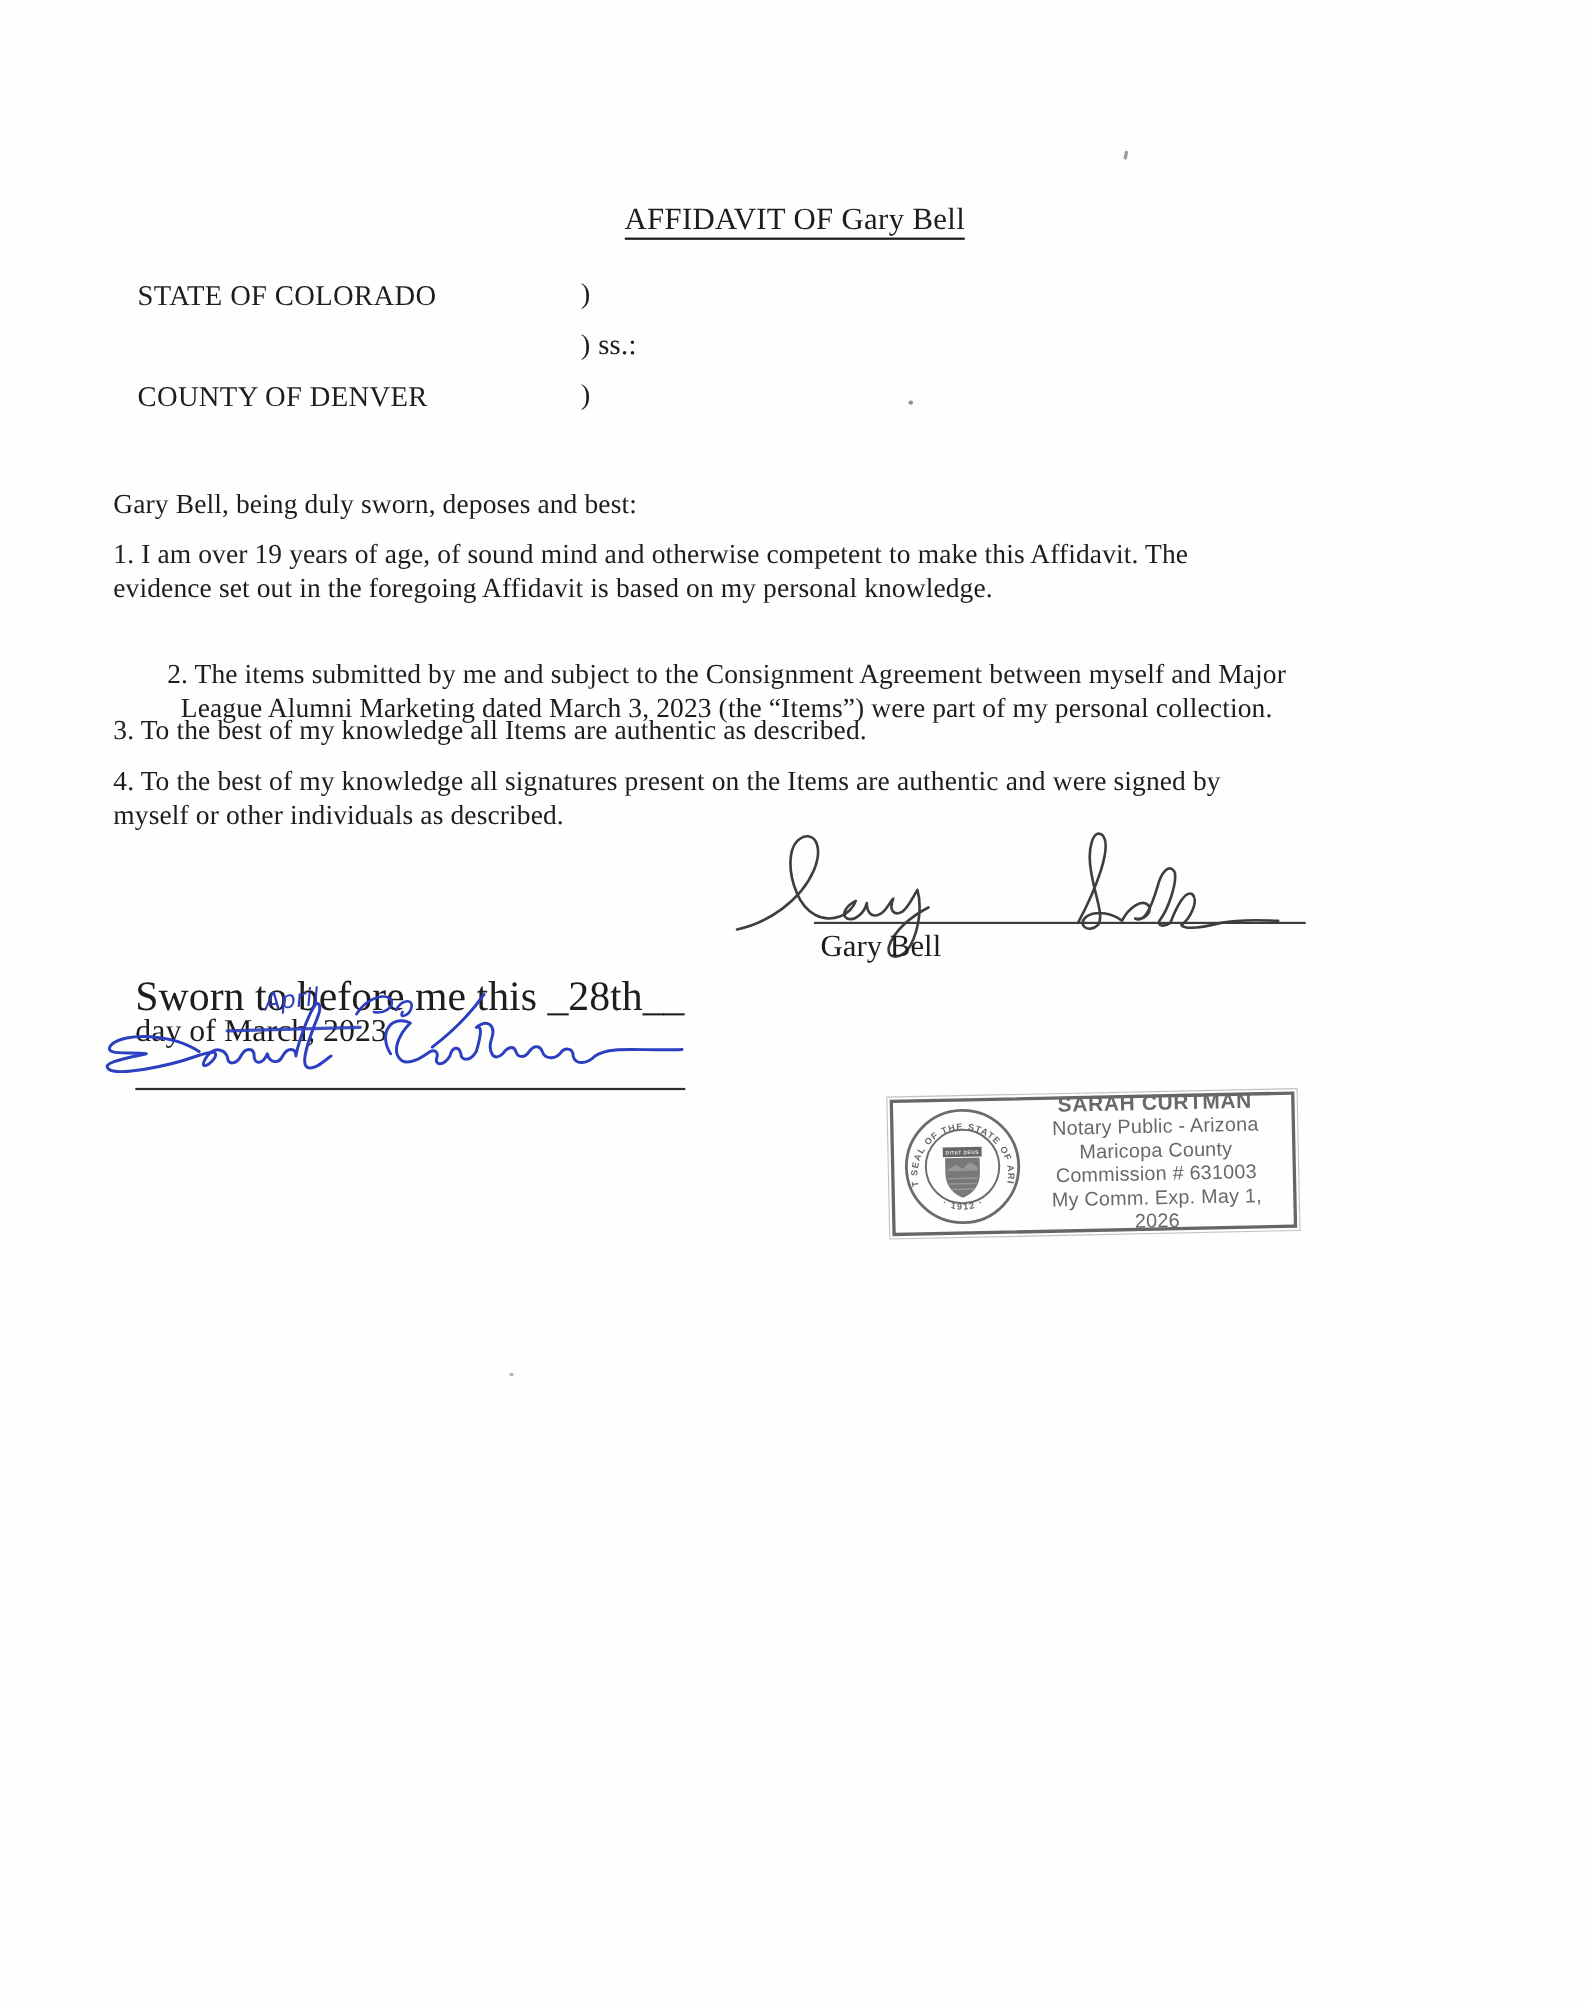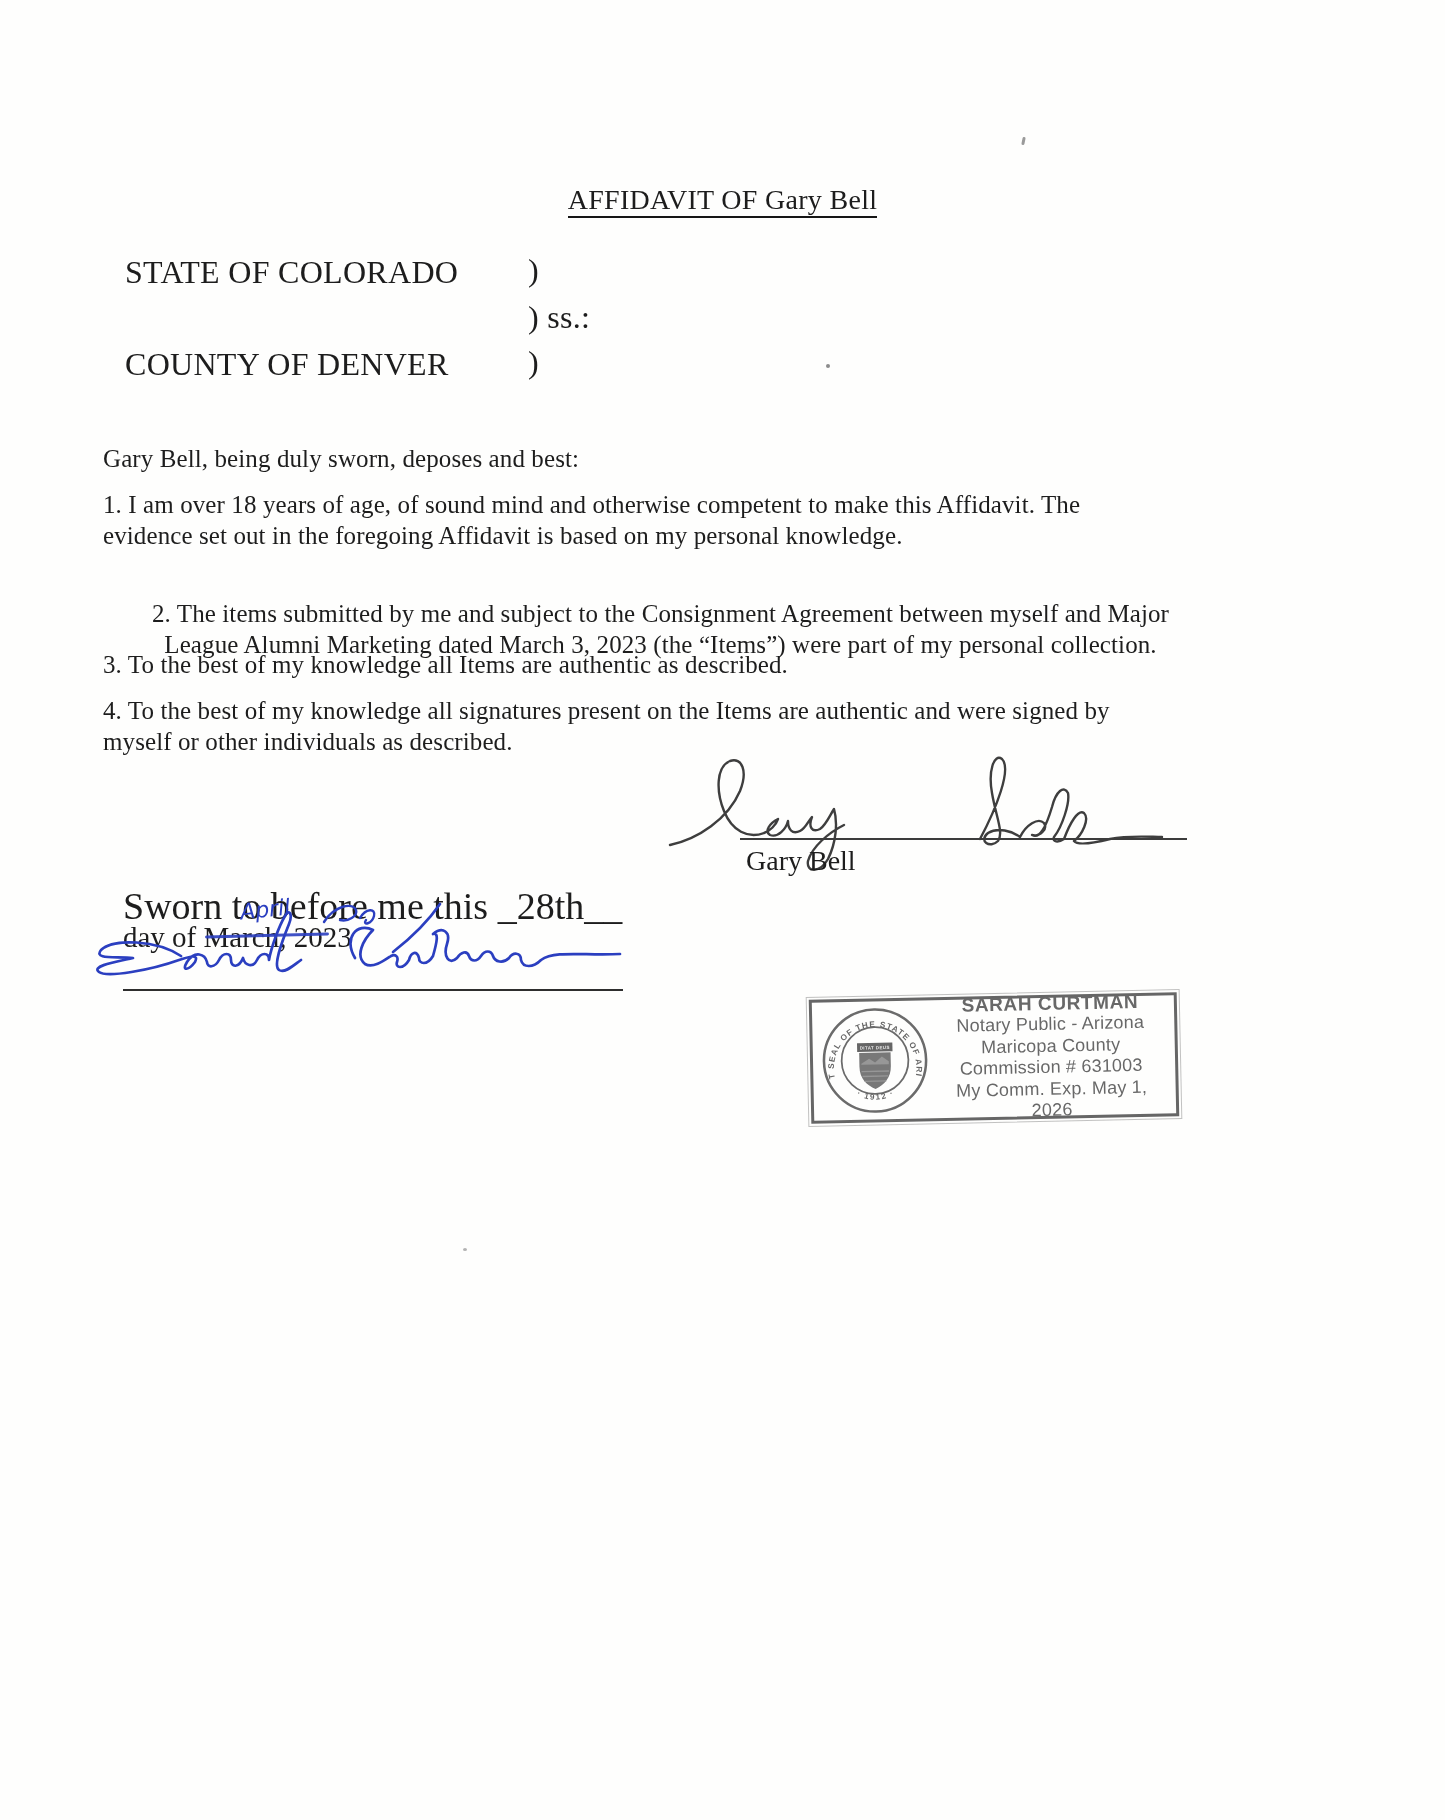--- a/index.html
+++ b/index.html
@@ -5,21 +5,21 @@
   html,body{margin:0;padding:0;background:#ffffff;}
   .page{
     position:relative;width:1445px;height:1820px;background:#fefefd;
     font-family:"Liberation Serif", serif;color:#1d1d1d;overflow:hidden;
   }
   .title{
     position:absolute;top:165px;left:0;width:100%;text-align:center;
     font-size:28px;font-weight:normal;letter-spacing:.3px;
   }
   .title span{border-bottom:2.5px solid #161616;padding-bottom:1px;}
-  .venue{position:absolute;font-size:32px;letter-spacing:.3px;}
+  .venue{position:absolute;font-size:26px;letter-spacing:.3px;}
   .v-state{left:125px;top:254px;}
   .v-paren1{left:528px;top:252px;}
   .v-ss{left:528px;top:299px;}
   .v-county{left:125px;top:346px;}
   .v-paren2{left:528px;top:344px;}
   .para{
     position:absolute;left:103px;width:1115px;font-size:25px;line-height:31px;
     white-space:pre-line;letter-spacing:.1px;
   }
   .intro{top:443px;}
@@ -75,21 +75,21 @@
 
   <h1 class="title"><span>AFFIDAVIT OF Gary Bell</span></h1>
 
   <div class="venue v-state">STATE OF COLORADO</div>
   <div class="venue v-paren1">)</div>
   <div class="venue v-ss">) ss.:</div>
   <div class="venue v-county">COUNTY OF DENVER</div>
   <div class="venue v-paren2">)</div>
 
   <div class="para intro">Gary Bell, being duly sworn, deposes and best:</div>
-  <div class="para p1">1. I am over 18 years of age, of sound mind and otherwise competent to make this Affidavit. The
+  <div class="para p1">1. I am over 19 years of age, of sound mind and otherwise competent to make this Affidavit. The
 evidence set out in the foregoing Affidavit is based on my personal knowledge.</div>
   <div class="para p2">2. The items submitted by me and subject to the Consignment Agreement between myself and Major
 League Alumni Marketing dated March 3, 2023 (the “Items”) were part of my personal collection.</div>
   <div class="para p3">3. To the best of my knowledge all Items are authentic as described.</div>
   <div class="para p4">4. To the best of my knowledge all signatures present on the Items are authentic and were signed by
 myself or other individuals as described.</div>
 
   <svg class="sig-gary" viewBox="0 0 520 140" aria-hidden="true">
     <path d="M20,110 C48,104 78,84 90,56 C98,36 92,22 80,26 C66,32 66,56 74,76 C82,96 98,104 114,98
              C120,96 126,90 128,84 C120,88 114,96 120,100 C128,103 136,94 138,86

